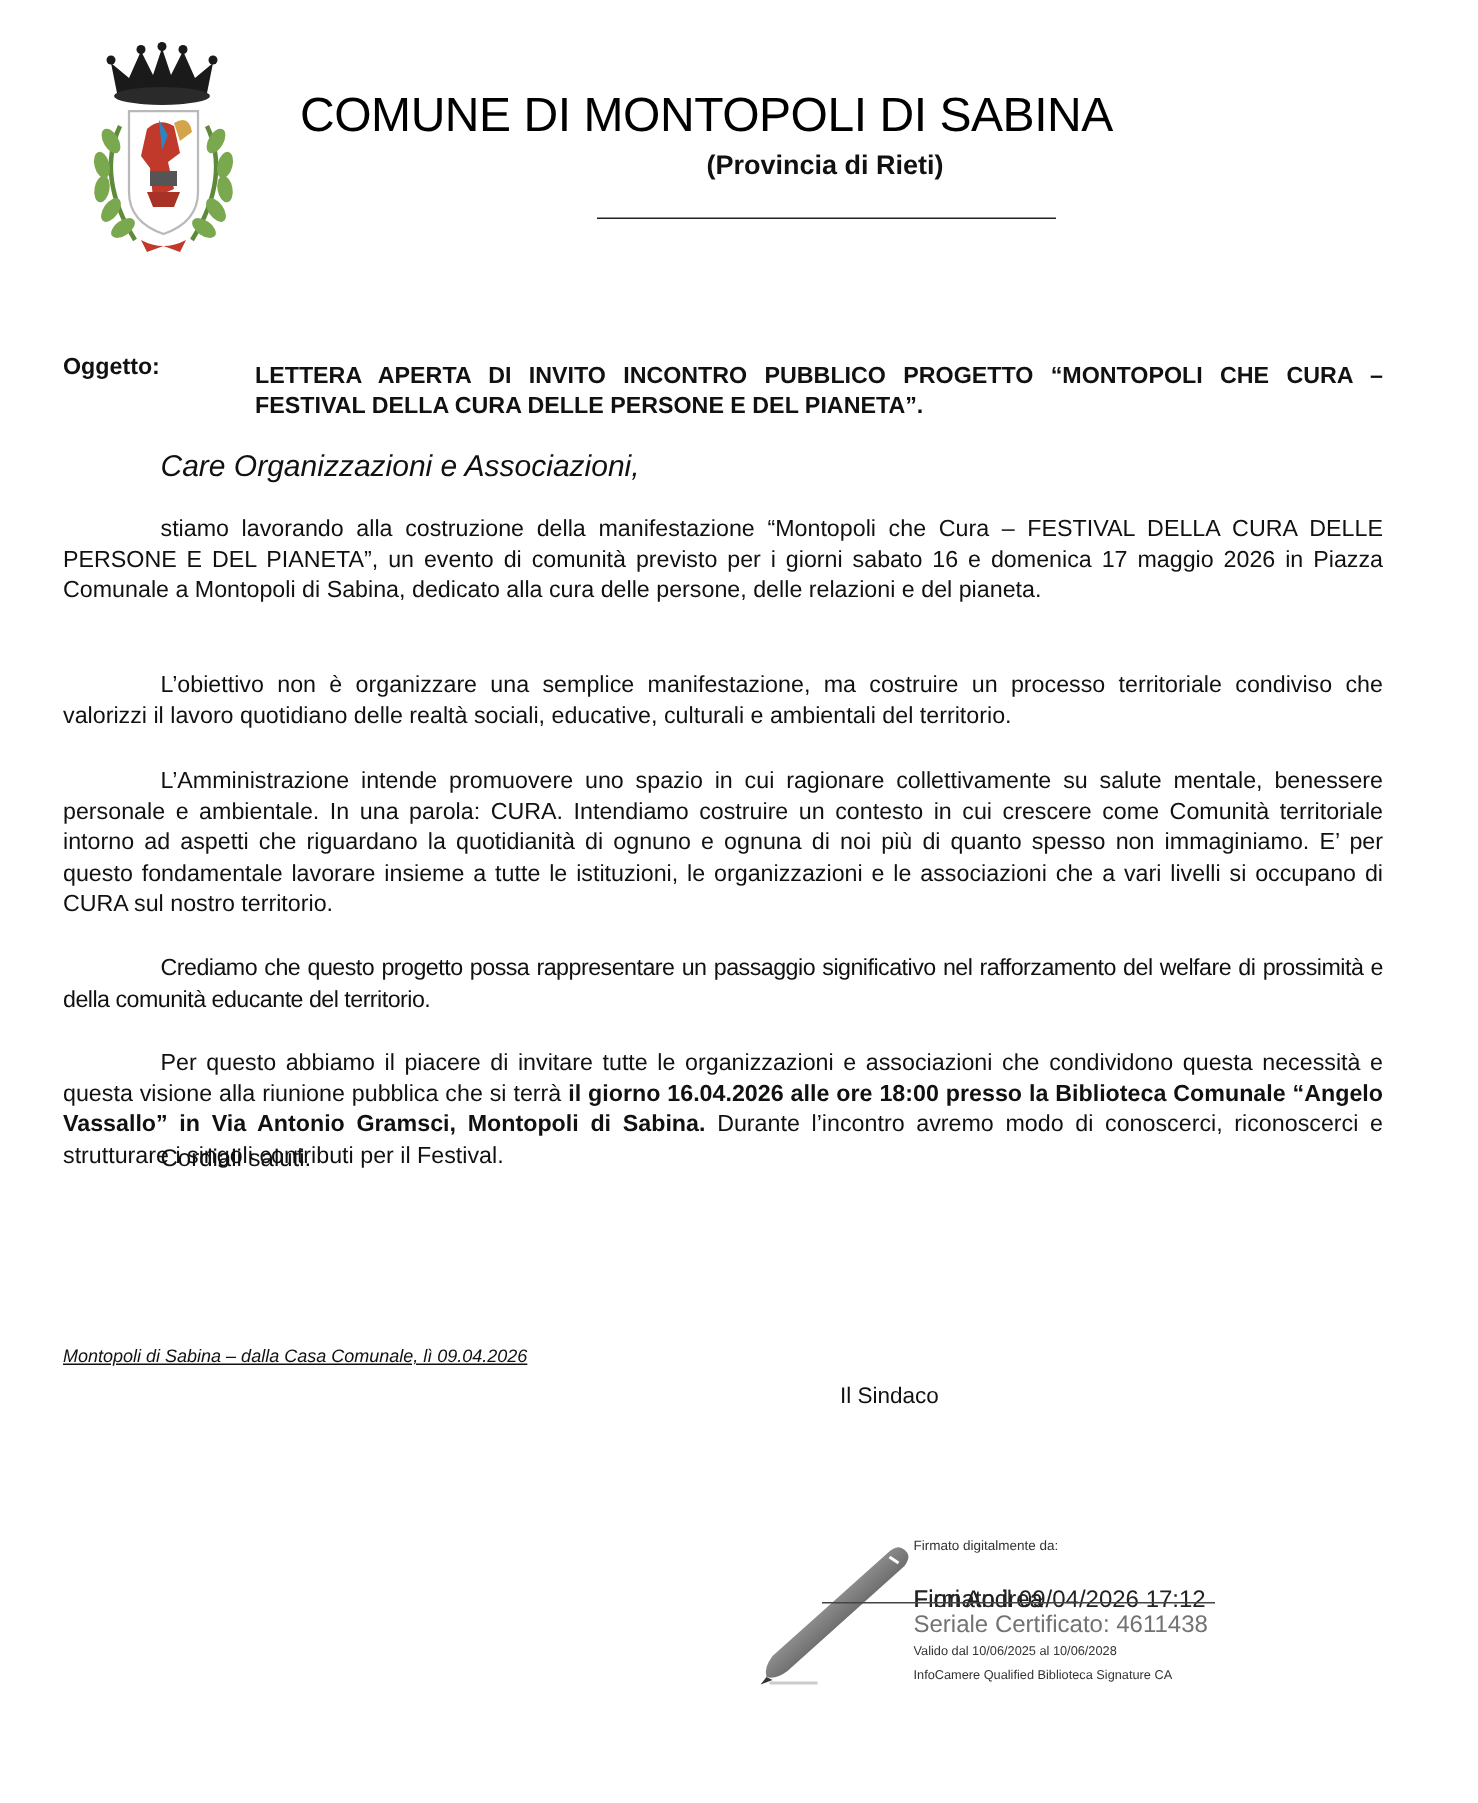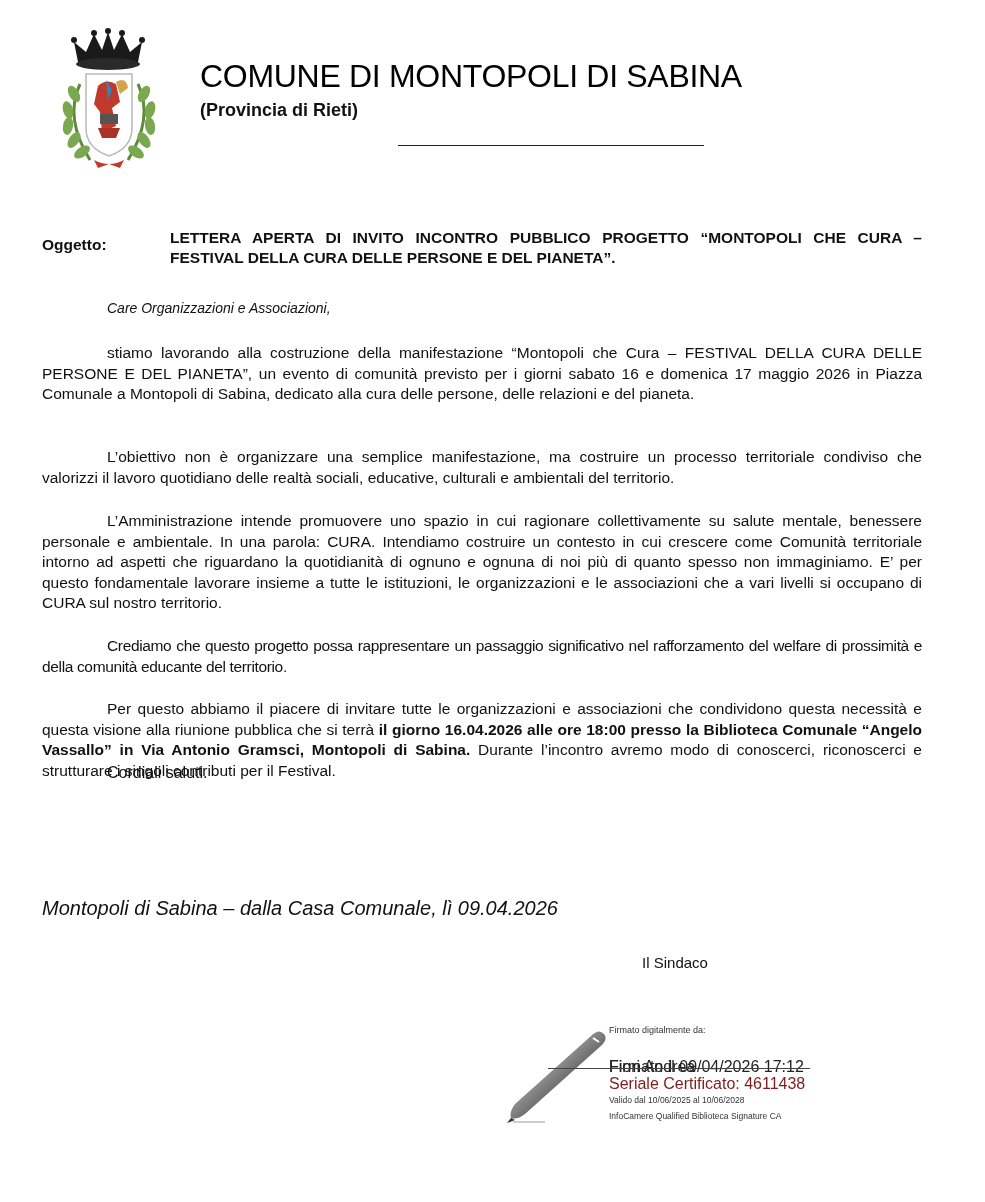--- a/index.html
+++ b/index.html
@@ -23,45 +23,46 @@
   }
   .title {
     left: 200px; top: 58px; width: 700px;
     font-weight: normal;
     font-size: 32px;
     letter-spacing: -0.3px;
     color: #000;
   }
   .subtitle {
     left: 200px; top: 100px; width: 700px;
+    text-align: center;
     font-weight: bold;
     font-size: 18px;
     color: #111;
   }
   .rule {
     left: 398px; top: 145px; width: 306px; height: 0;
     border-top: 1.2px solid #222;
   }
 
   
   .oggetto-label {
     left: 42px; top: 236px;
     font-weight: bold; font-size: 15.5px;
   }
   .oggetto-text {
-    left: 170px; top: 228px; width: 752px;
+    left: 170px; top: 241px; width: 752px;
     font-weight: bold; font-size: 15.5px;
     line-height: 20px;
     text-align: justify;
     text-align-last: left;
   }
 
   .greeting {
     left: 107px; top: 300px;
-    font-style: italic; font-size: 14px;
+    font-style: italic; font-size: 20px;
   }
 
   .para {
     left: 42px; width: 880px;
     font-size: 15.5px;
     line-height: 20.5px;
     text-align: justify;
     text-indent: 65px;
   }
   .para b { font-weight: bold; }
@@ -70,26 +71,26 @@
   .p3 { top: 511px; }
   .p4 { top: 636px; font-stretch: condensed; letter-spacing: -0.35px; }
   .p5 { top: 699px; }
 
   .closing {
     left: 107px; top: 764px;
     font-size: 16px;
   }
   .place-date {
     left: 42px; top: 897px;
-    font-style: italic; font-size: 20px;
+    font-style: italic; font-size: 12px; text-decoration: underline;
   }
 
   .signer {
-    left: 560px; top: 952px; width: 230px;
-    text-align: center;
+    left: 560px; top: 920px; width: 230px;
+    text-align: left;
     font-size: 15px;
     line-height: 21px;
   }
 
   
   .pen {
     left: 505px; top: 1028px; width: 105px; height: 96px;
   }
   .sig-small {
     left: 609px; top: 1025px;
@@ -98,21 +99,21 @@
   .sig-name {
     left: 609px; top: 1041px;
     font-size: 16px; color: #222; line-height: 17px; margin-top: 17px;
   }
   .sig-date {
     left: 609px; top: 1058px;
     font-size: 16px; color: #222; line-height: 17px;
   }
   .sig-serial {
     left: 609px; top: 1075px;
-    font-size: 16px; color: #7f1d1d; line-height: 17px;
+    font-size: 16px; color: #737373; line-height: 17px;
   }
   .sig-valid {
     left: 609px; top: 1095px;
     font-size: 8.5px; color: #333;
   }
   .sig-ca {
     left: 609px; top: 1111px;
     font-size: 8.5px; color: #333;
   }
   .strike {

